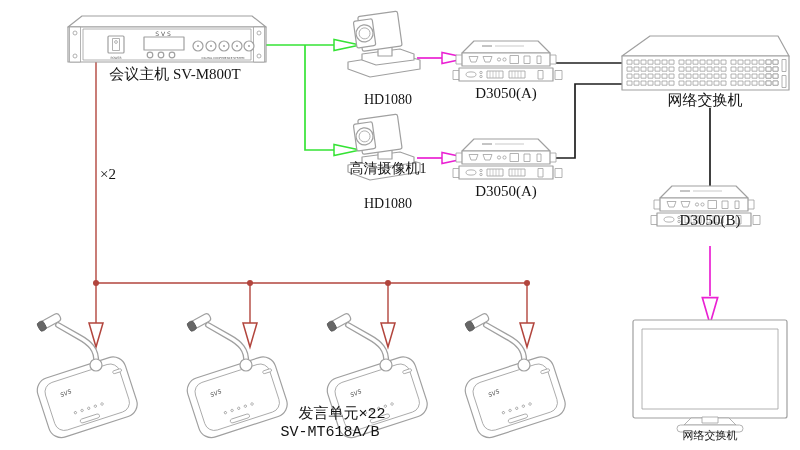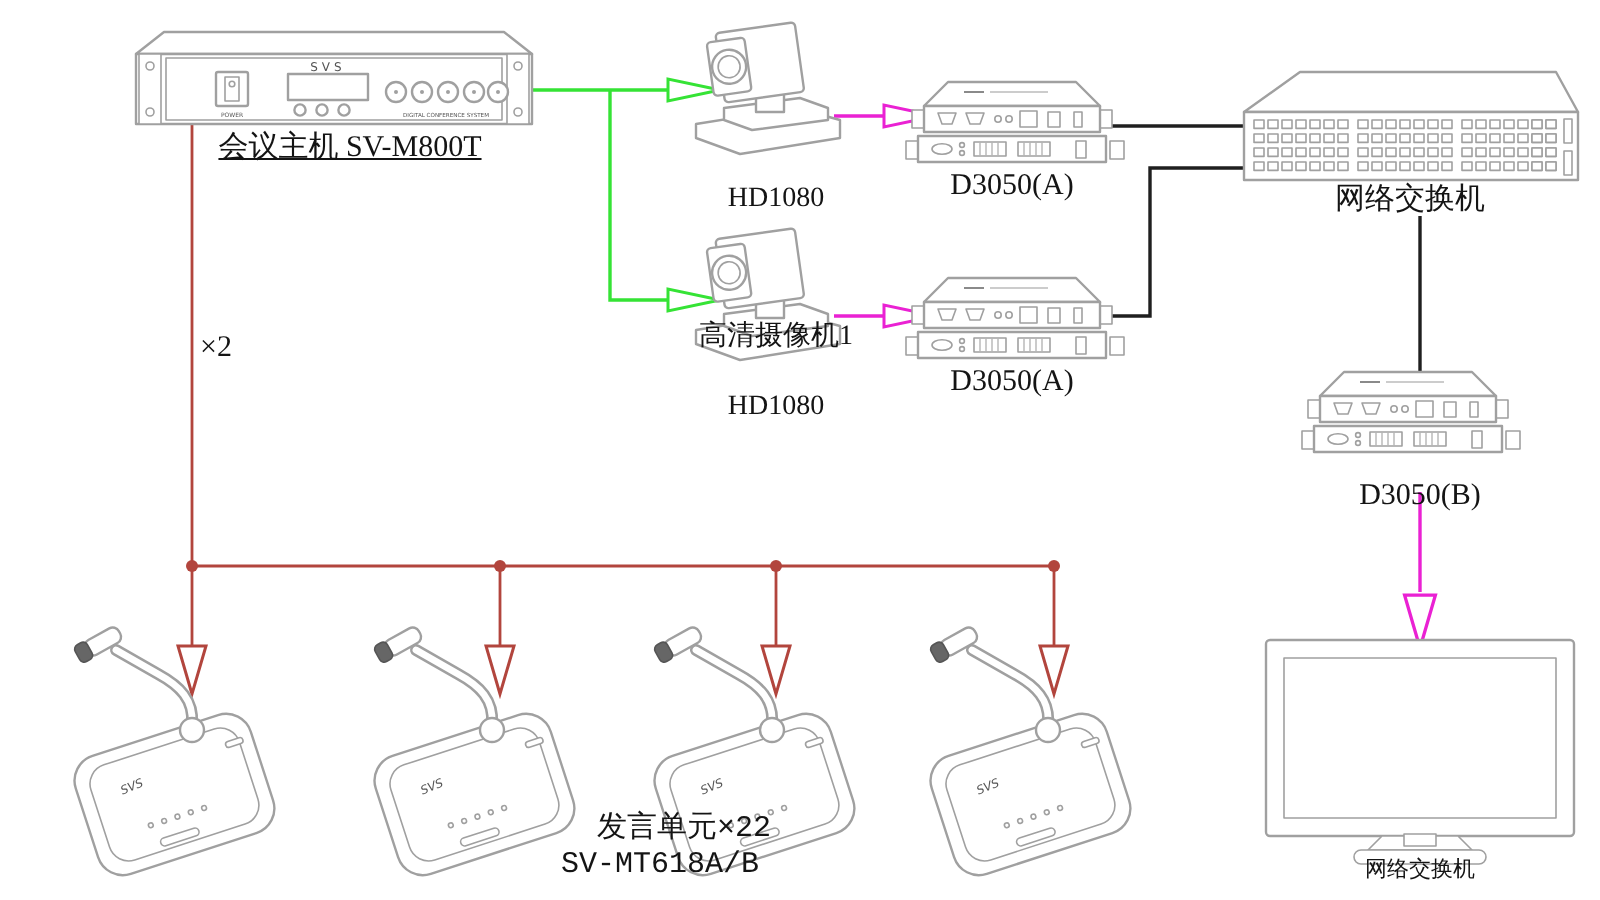--- a/index.html
+++ b/index.html
@@ -232,33 +232,33 @@
     <rect class="dvthin" x="69" y="97" width="16" height="6"></rect>
     <rect class="dvthin" x="44" y="105" width="66" height="7" rx="3.5"></rect>
   </g>
 
   <use href="#mic" transform="translate(96,366)"></use>
   <use href="#mic" transform="translate(246,366)"></use>
   <use href="#mic" transform="translate(386,366)"></use>
   <use href="#mic" transform="translate(524,366)"></use>
 </svg>
 
-<div class="lbl lbl-lg" style="left:80px;top:66px;width:190px;text-decoration:underline;">会议主机  SV-M800T</div>
+<div class="lbl lbl-lg" style="left:80px;top:66px;width:190px;">会议主机  SV-M800T</div>
 
 <div class="lbl lbl-md" style="left:338px;top:92px;width:100px;">HD1080</div>
 
 <div class="lbl lbl-md" style="left:338px;top:161px;width:100px;">高清摄像机1</div>
 <div class="lbl lbl-md" style="left:338px;top:196px;width:100px;">HD1080</div>
 
 <div class="lbl lbl-lg" style="left:450px;top:85px;width:112px;">D3050(A)</div>
 <div class="lbl lbl-lg" style="left:450px;top:183px;width:112px;">D3050(A)</div>
 
 <div class="lbl lbl-lg" style="left:645px;top:92px;width:120px;">网络交换机</div>
 
-<div class="lbl lbl-lg" style="left:650px;top:240px;width:120px;">D3050(B)</div>
+<div class="lbl lbl-lg" style="left:650px;top:212px;width:120px;">D3050(B)</div>
 
 <div class="lbl lbl-sm" style="left:655px;top:429px;width:110px;">网络交换机</div>
 
 <div class="lbl lbl-lg" style="left:252px;top:406px;width:180px;font-family:Liberation Mono, monospace;">发言单元×22</div>
 <div class="lbl lbl-lg" style="left:240px;top:424px;width:180px;font-family:Liberation Mono, monospace;">SV-MT618A/B</div>
 
 <div class="lbl lbl-lg" style="left:100px;top:166px;width:40px;text-align:left;">×2</div>
 
 </div>
 

